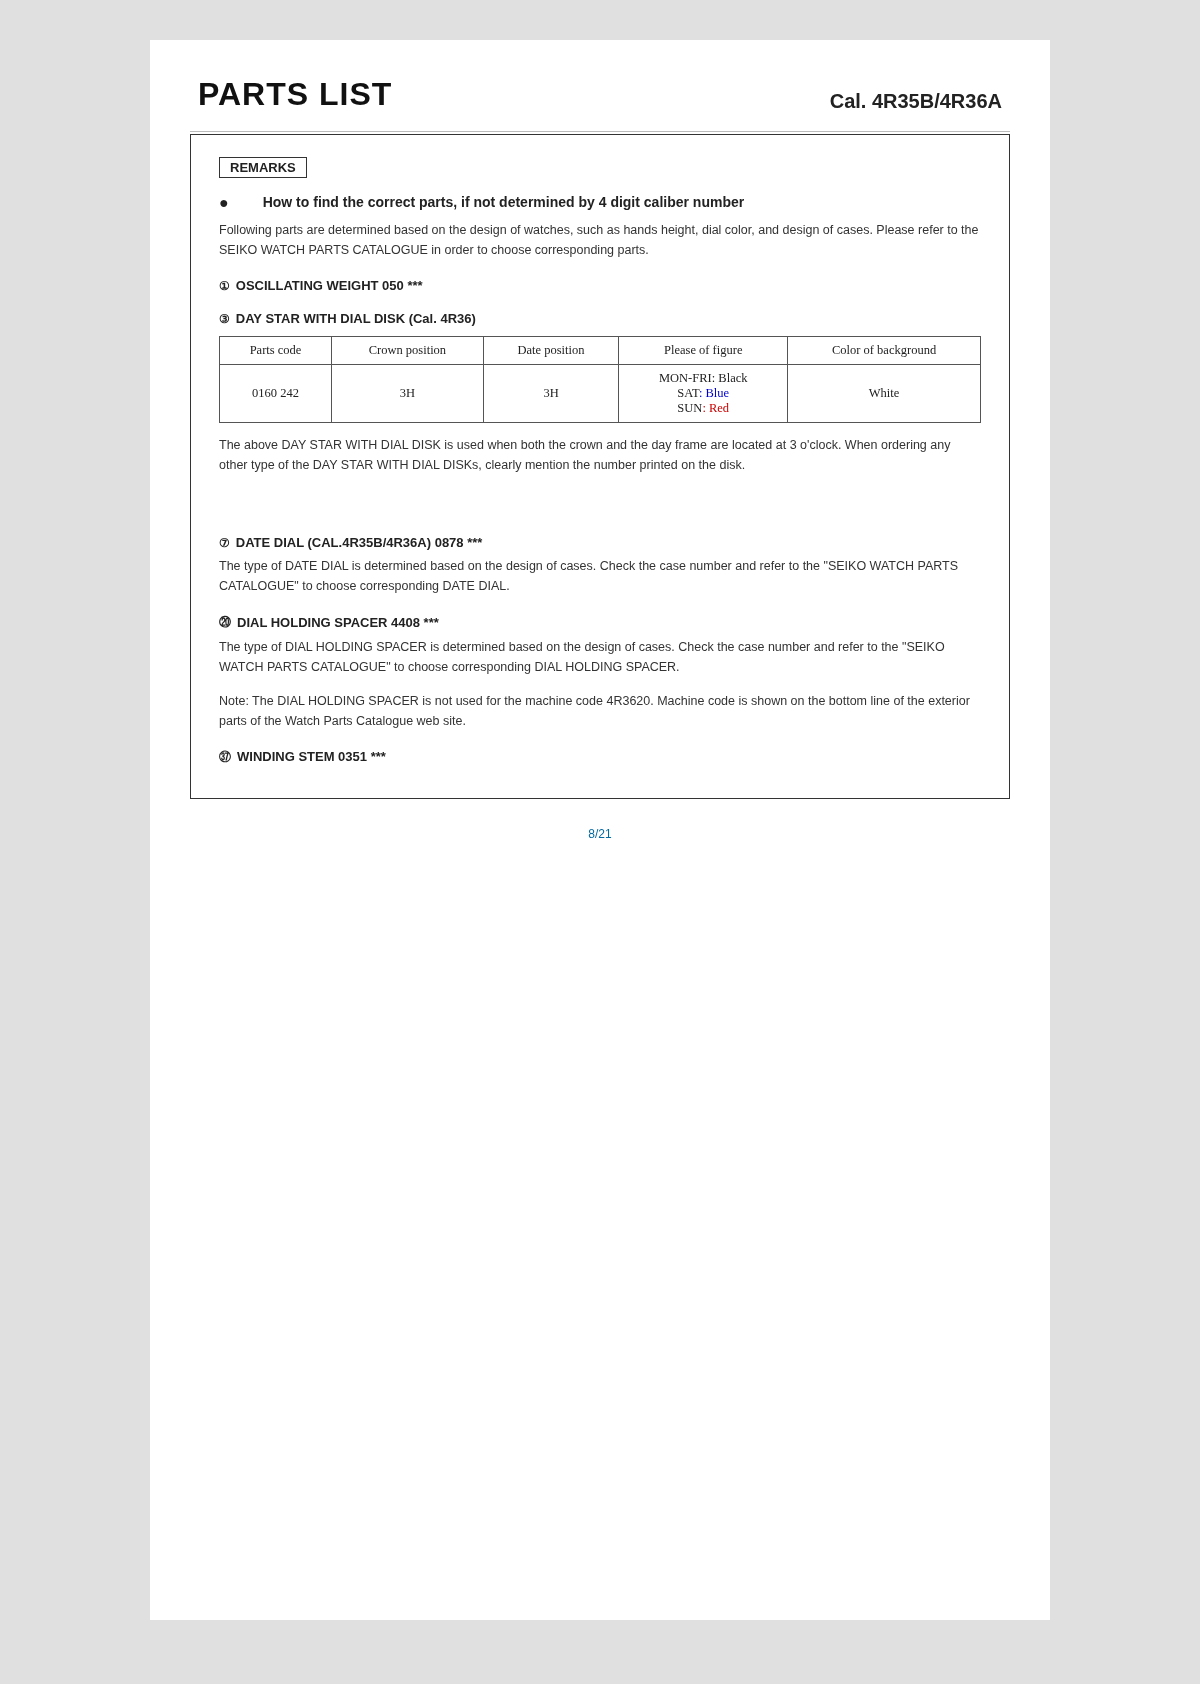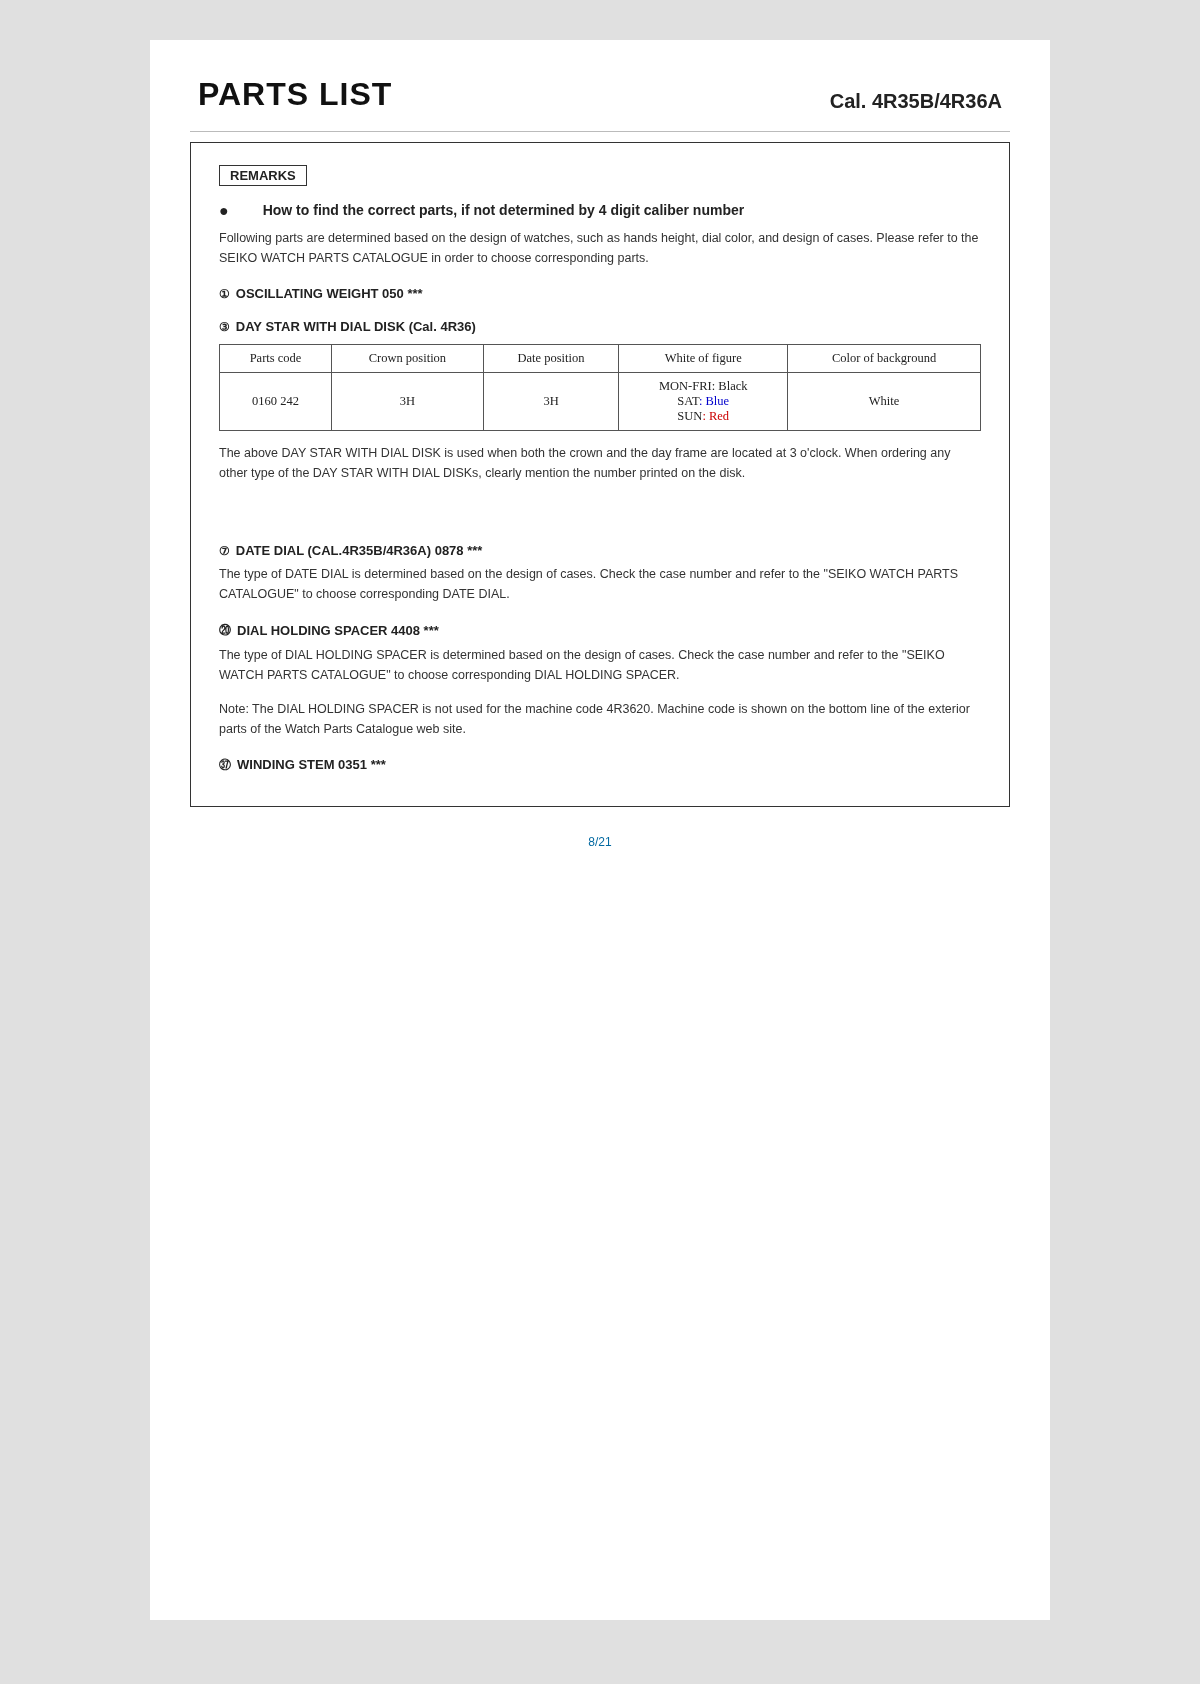--- a/index.html
+++ b/index.html
@@ -41,21 +41,21 @@
       font-size: 20px;
       font-weight: bold;
       color: #222;
     }
     .main-content {
       padding: 0 40px;
     }
     .remarks-box {
       border: 1.5px solid #333;
       padding: 22px 28px 28px 28px;
-      margin-top: 10px;
+      margin-top: 2px;
     }
     .remarks-label {
       display: inline-block;
       border: 1.5px solid #333;
       padding: 2px 10px;
       font-size: 13px;
       font-weight: bold;
       margin-bottom: 16px;
     }
     .section-header-bullet {
@@ -169,21 +169,21 @@
           <span class="circle-num">③</span>
           <span>DAY STAR WITH DIAL DISK (Cal. 4R36)</span>
         </div>
 
         <table class="parts-table">
           <thead>
             <tr>
               <th>Parts code</th>
               <th>Crown position</th>
               <th>Date position</th>
-              <th>White of figure</th>
+              <th>Please of figure</th>
               <th>Color of background</th>
             </tr>
           </thead>
           <tbody>
             <tr>
               <td>0160 242</td>
               <td>3H</td>
               <td>3H</td>
               <td class="color-figure-cell">
                 <span>MON-FRI: Black</span><br>

